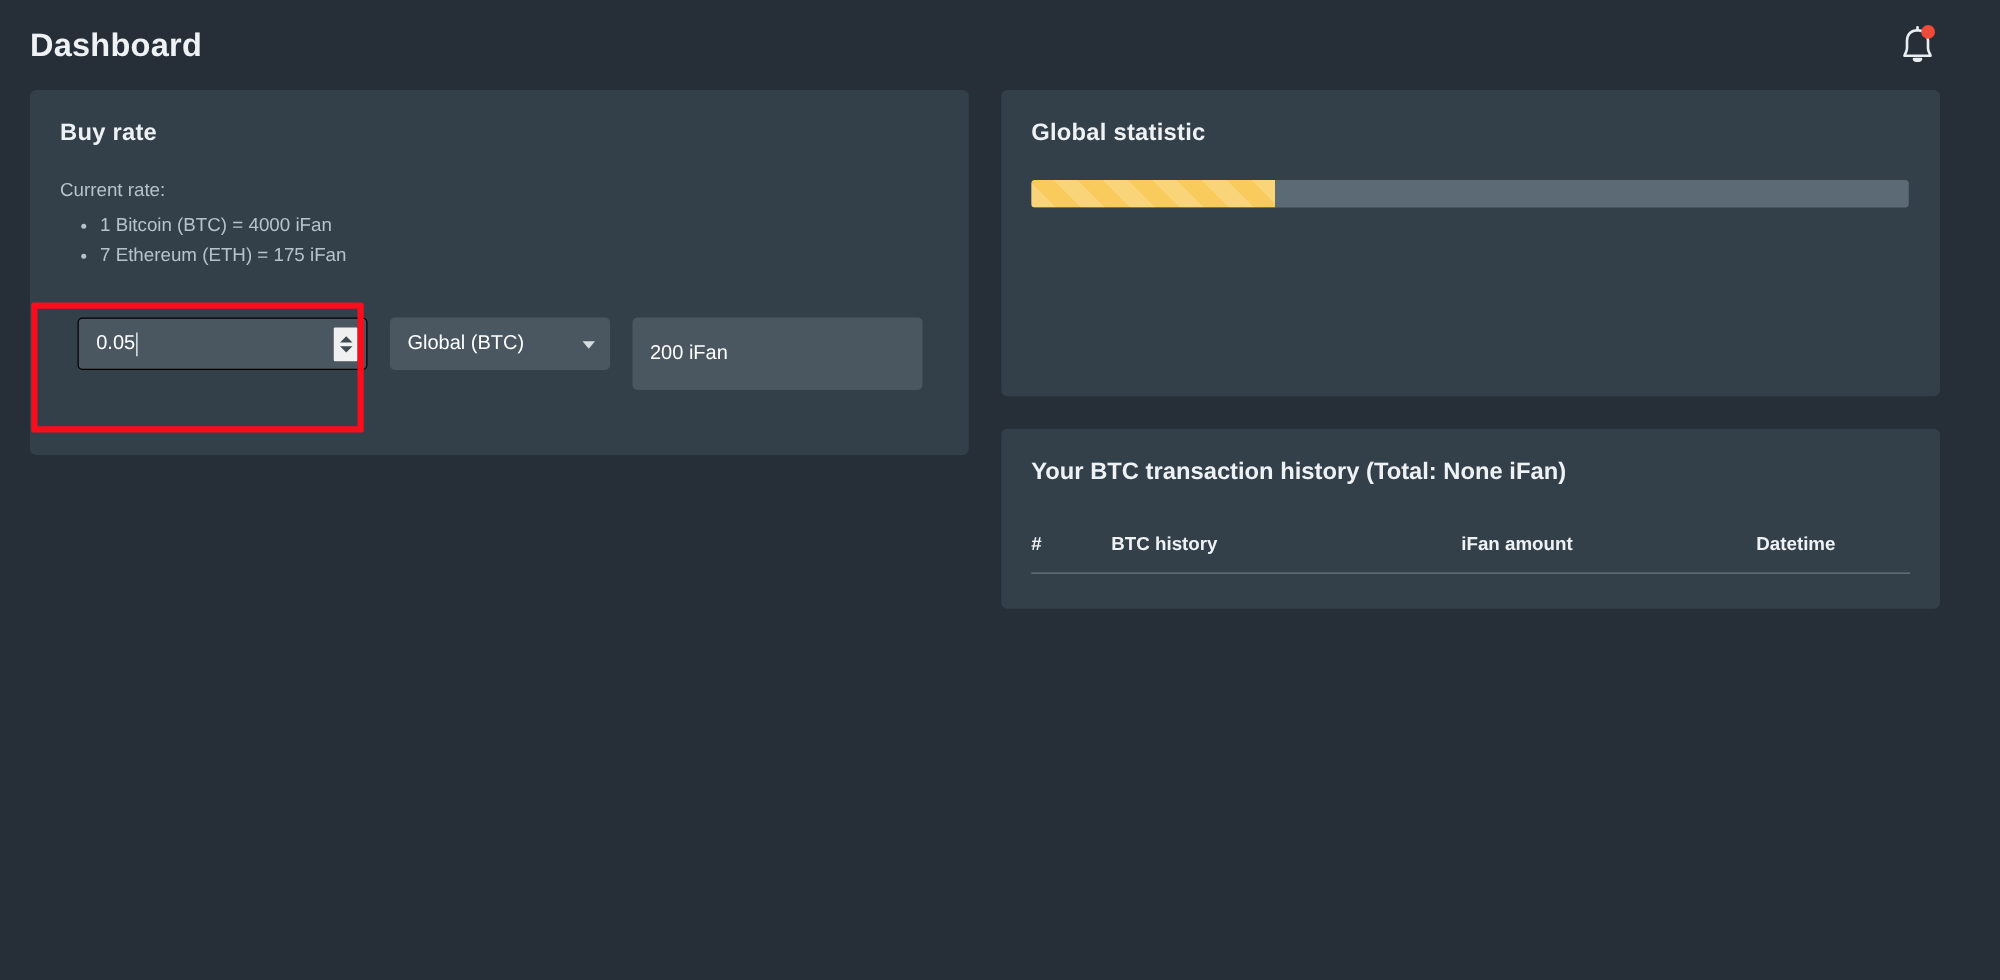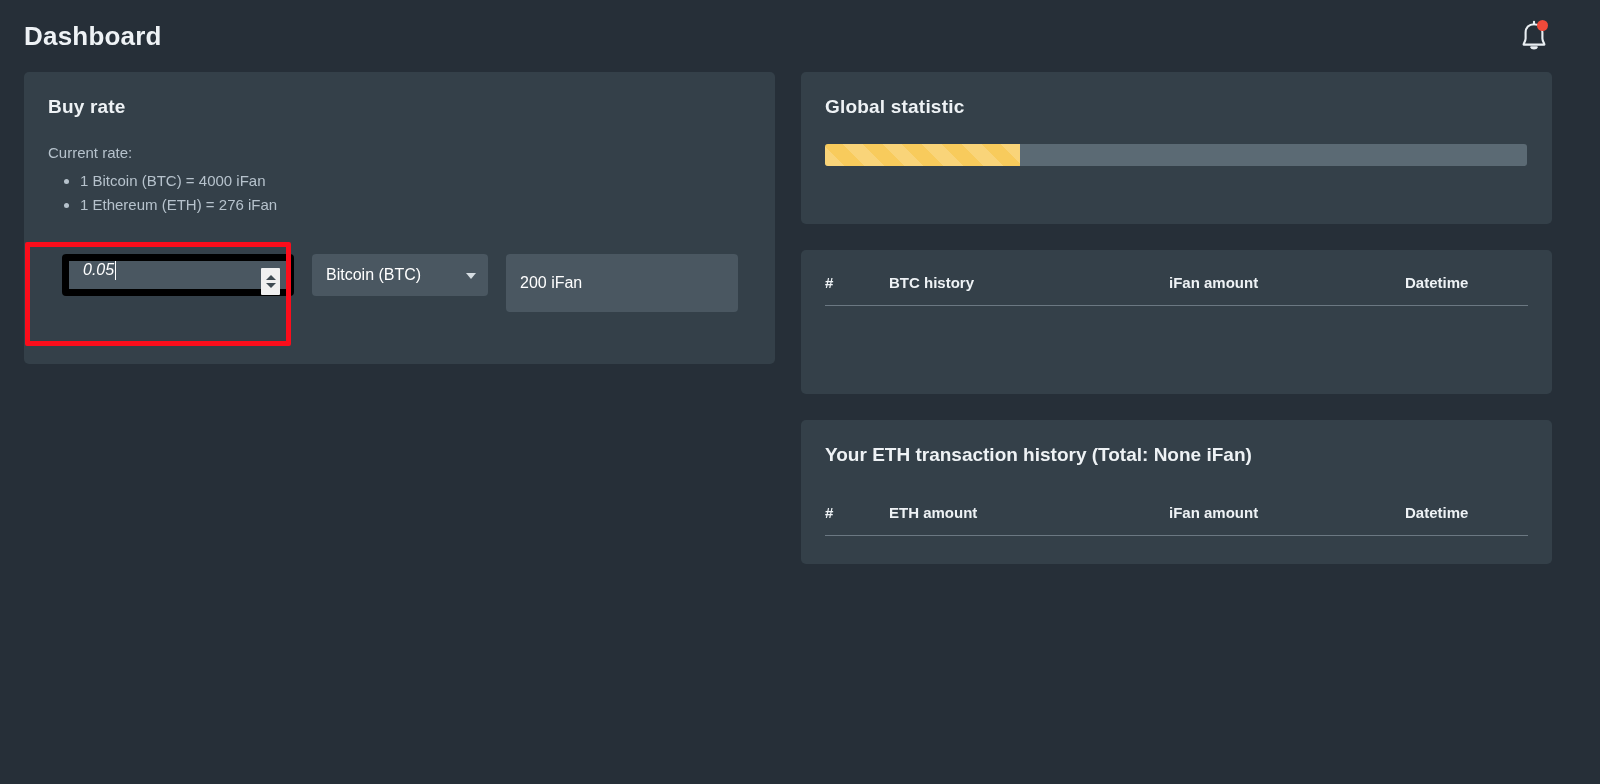--- a/index.html
+++ b/index.html
@@ -95,26 +95,25 @@
     top: 182px;
     display: flex;
     gap: 18px;
     align-items: flex-start;
   }
   .num-field {
     position: relative;
     width: 232px;
     height: 42px;
     background: #4a5761;
-    border: 7px solid #000000;
+    border: 1px solid #000000;
     border-radius: 4px;
     display: flex;
-    align-items: flex-start;
+    align-items: center;
     padding: 0 8px 0 14px;
-    font-style: italic;
   }
   .num-value {
     font-size: 16px;
     color: #ffffff;
     position: relative;
   }
   .caret {
     display: inline-block;
     width: 1px;
     height: 19px;
@@ -195,21 +194,21 @@
     left: 1px;
     top: 170px;
     width: 266px;
     height: 104px;
     border: 5px solid #fb0d1b;
     border-radius: 2px;
     pointer-events: none;
   }
 
   
-  .stat-card { height: 152px; margin-bottom: 26px; }
+  .stat-card { height: 245px; margin-bottom: 26px; }
   .stat-text {
     font-size: 15px;
     color: #b6c2cc;
     margin: 0 0 20px 0;
   }
   .progress-track {
     width: 702px;
     height: 22px;
     background: #5b6a74;
     border-radius: 3px;
@@ -268,35 +267,35 @@
 </div>
 
 <div class="columns">
 
   <div class="col-left">
     <div class="card buy-card">
       <div class="card-title">Buy rate</div>
       <p class="rate-label">Current rate:</p>
       <ul class="rate-list">
         <li>1 Bitcoin (BTC) = 4000 iFan</li>
-        <li>1 Ethereum (ETH) = 276 iFan</li>
+        <li>7 Ethereum (ETH) = 175 iFan</li>
       </ul>
 
       <div class="form-row">
         <div class="num-field">
           <span class="num-value">0.05</span>
             <span class="caret"></span>
           <div class="spinner">
             <div class="tri-up"></div>
             <div class="tri-down"></div>
           </div>
         </div>
 
         <div class="select-field">
-          <span class="sel-text">Bitcoin (BTC)</span>
+          <span class="sel-text">Global (BTC)</span>
           <div class="chev"></div>
         </div>
 
         <div class="result-field">
           <span>200 iFan</span>
         </div>
       </div>
 
       <div class="redbox"></div>
     </div>
@@ -305,42 +304,29 @@
   <div class="col-right">
 
     <div class="card stat-card">
       <div class="card-title">Global statistic</div>
       <div class="progress-track">
         <div class="progress-fill" id="progress-fill" style="width: 27.8%;"></div>
       </div>
     </div>
 
     <div class="card hist-card">
+      <div class="hist-title">Your BTC transaction history (Total: None iFan)</div>
       <table class="hist">
         <thead>
           <tr>
             <th class="c-idx">#</th>
             <th class="c-amt">BTC history</th>
             <th class="c-ifan">iFan amount</th>
             <th>Datetime</th>
           </tr>
         </thead>
         <tbody></tbody>
       </table>
     </div>
 
-    <div class="card hist-card">
-      <div class="hist-title">Your ETH transaction history (Total: None iFan)</div>
-      <table class="hist">
-        <thead>
-          <tr>
-            <th class="c-idx">#</th>
-            <th class="c-amt">ETH amount</th>
-            <th class="c-ifan">iFan amount</th>
-            <th>Datetime</th>
-          </tr>
-        </thead>
-        <tbody></tbody>
-      </table>
-    </div>
 
   </div>
 </div>
 
 </body></html>

